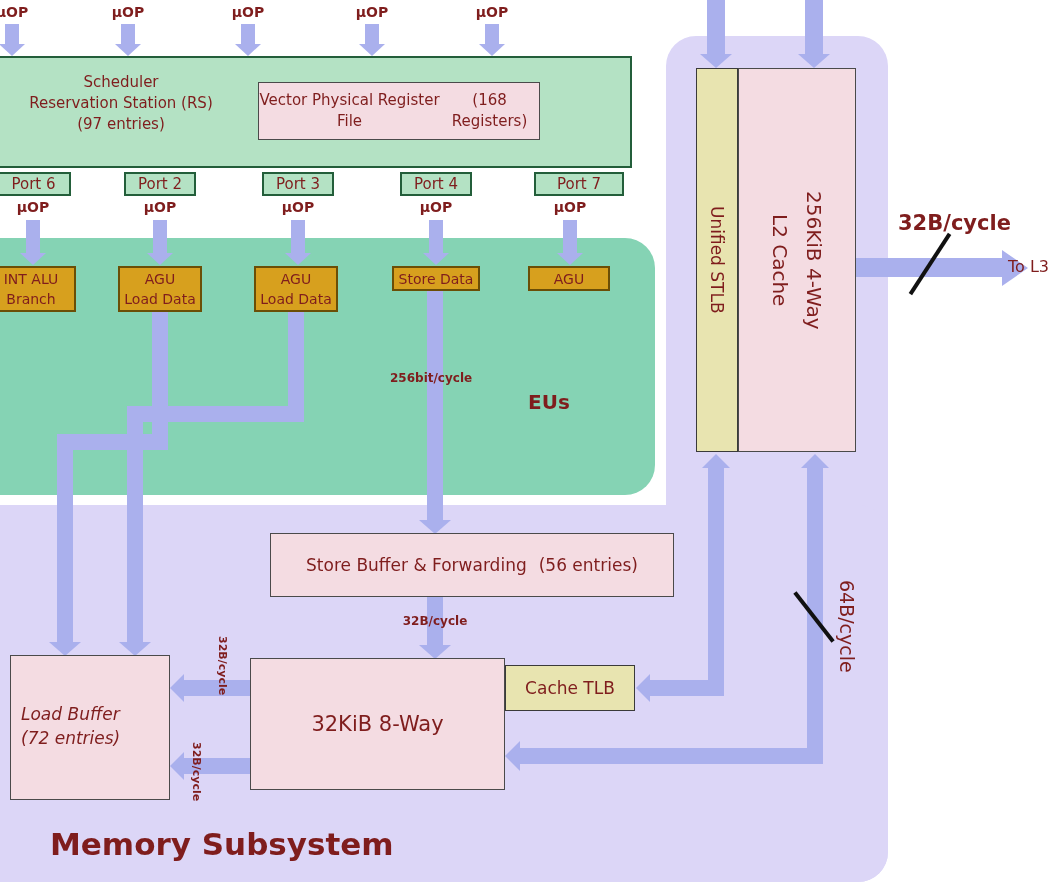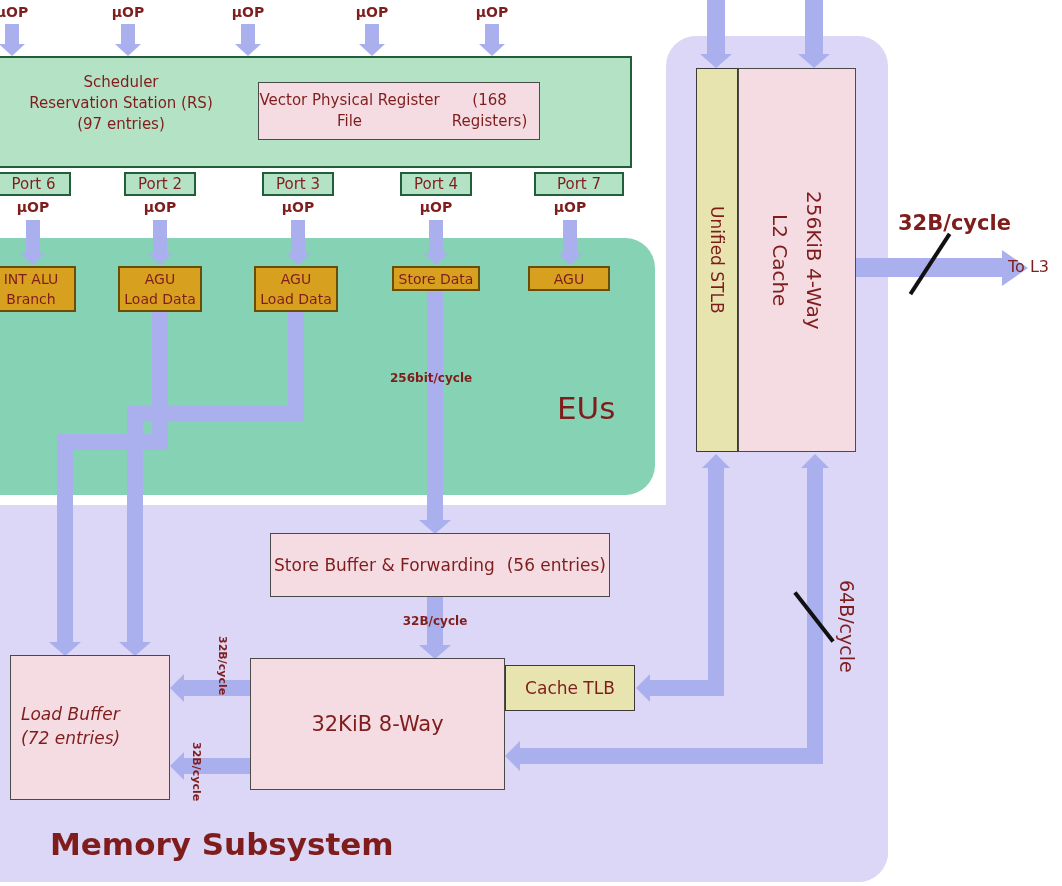--- a/index.html
+++ b/index.html
@@ -127,23 +127,23 @@
     <span>AGU</span>
     <span>Load Data</span>
   </div>
   <div class="abs gold" style="left:392px;top:266px;width:88px;height:25px;">
     <span>Store Data</span>
   </div>
   <div class="abs gold" style="left:528px;top:266px;width:82px;height:25px;">
     <span>AGU</span>
   </div>
 
-  <div class="abs" style="left:557px;top:390px;font-size:31px;font-weight:400;">EUs</div>
-
-  <div class="abs pink ctr" style="left:270px;top:533px;width:340px;height:64px;font-size:17px;line-height:23px;gap:12px;">
+  <div class="abs" style="left:528px;top:390px;font-size:20px;font-weight:700;">EUs</div>
+
+  <div class="abs pink ctr" style="left:270px;top:533px;width:404px;height:64px;font-size:17px;line-height:23px;gap:12px;">
     <span class="line">Store Buffer &amp; Forwarding</span>
     <span class="line">(56 entries)</span>
   </div>
 
   <div class="shaft" style="left:427px;top:597px;width:16px;height:48px;"></div>
   <div class="tri tri-down" style="left:419px;top:645px;"></div>
   <div class="abs" style="left:396px;top:614px;width:78px;text-align:center;font-size:12px;font-weight:bold;">32B/cycle</div>
 
   <div class="abs pink" style="left:10px;top:655px;width:160px;height:145px;font-size:17px;line-height:24px;font-style:italic;">
     <div style="padding:46px 0 0 10px;">

